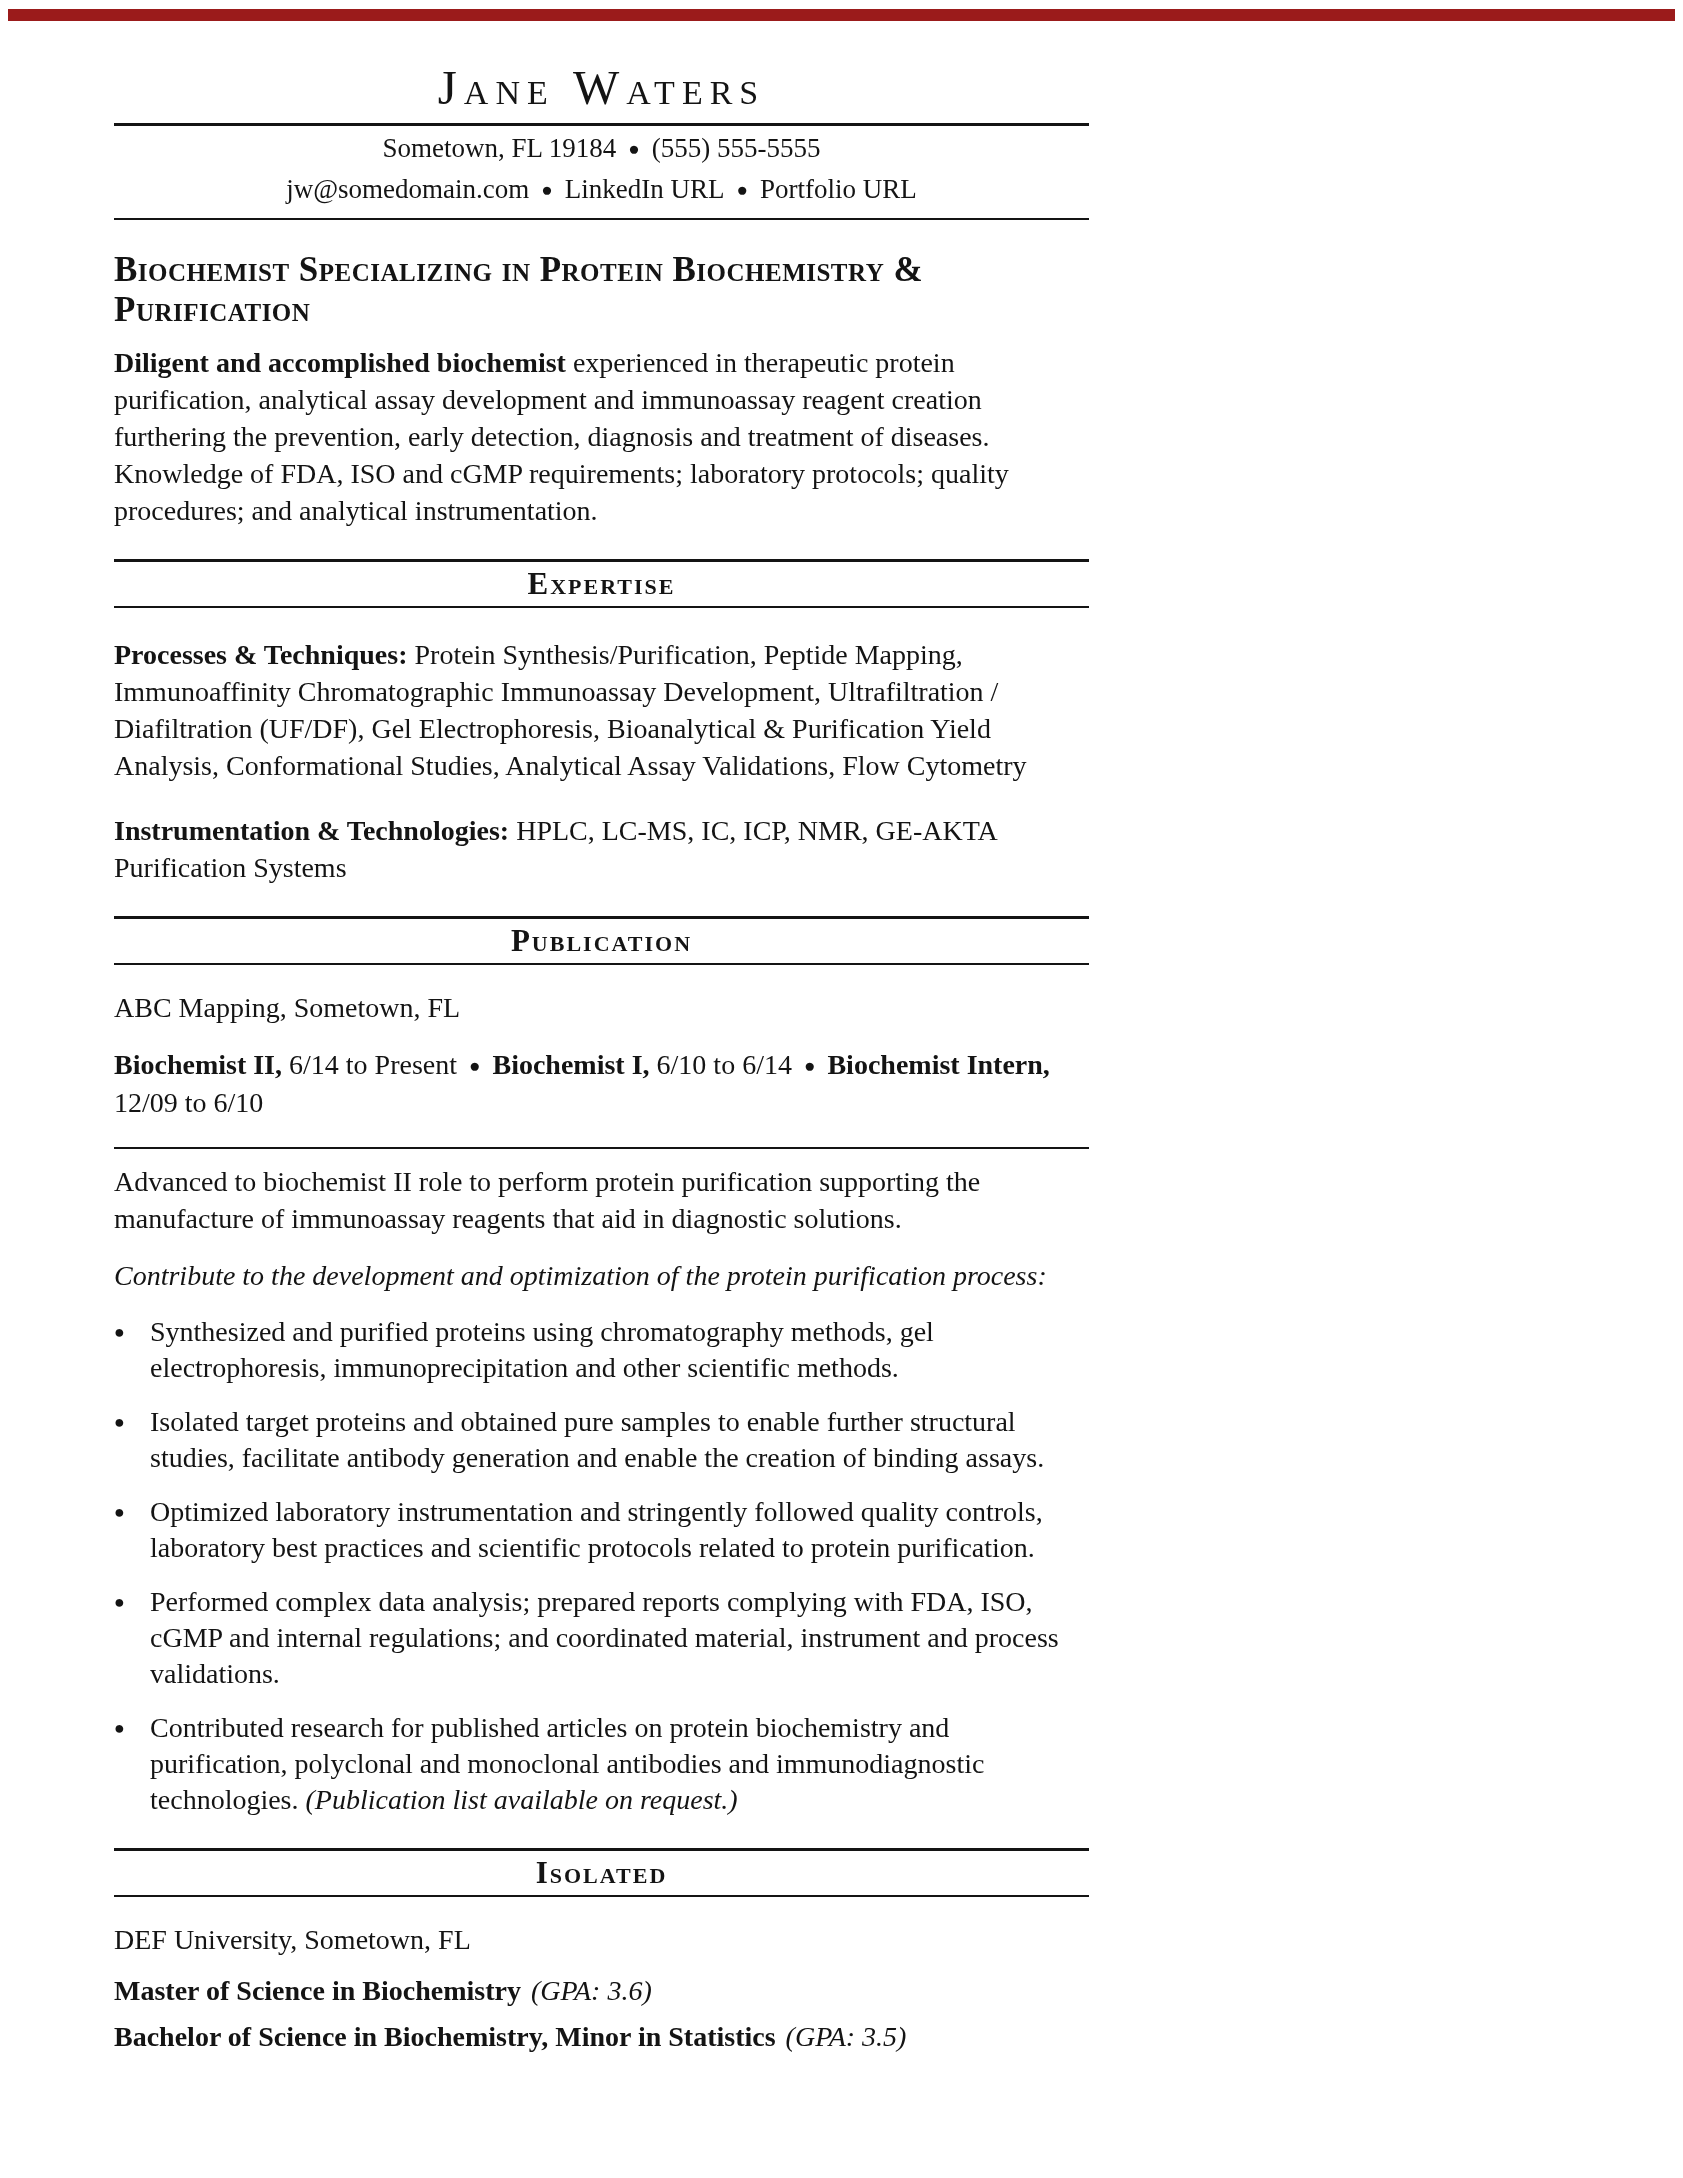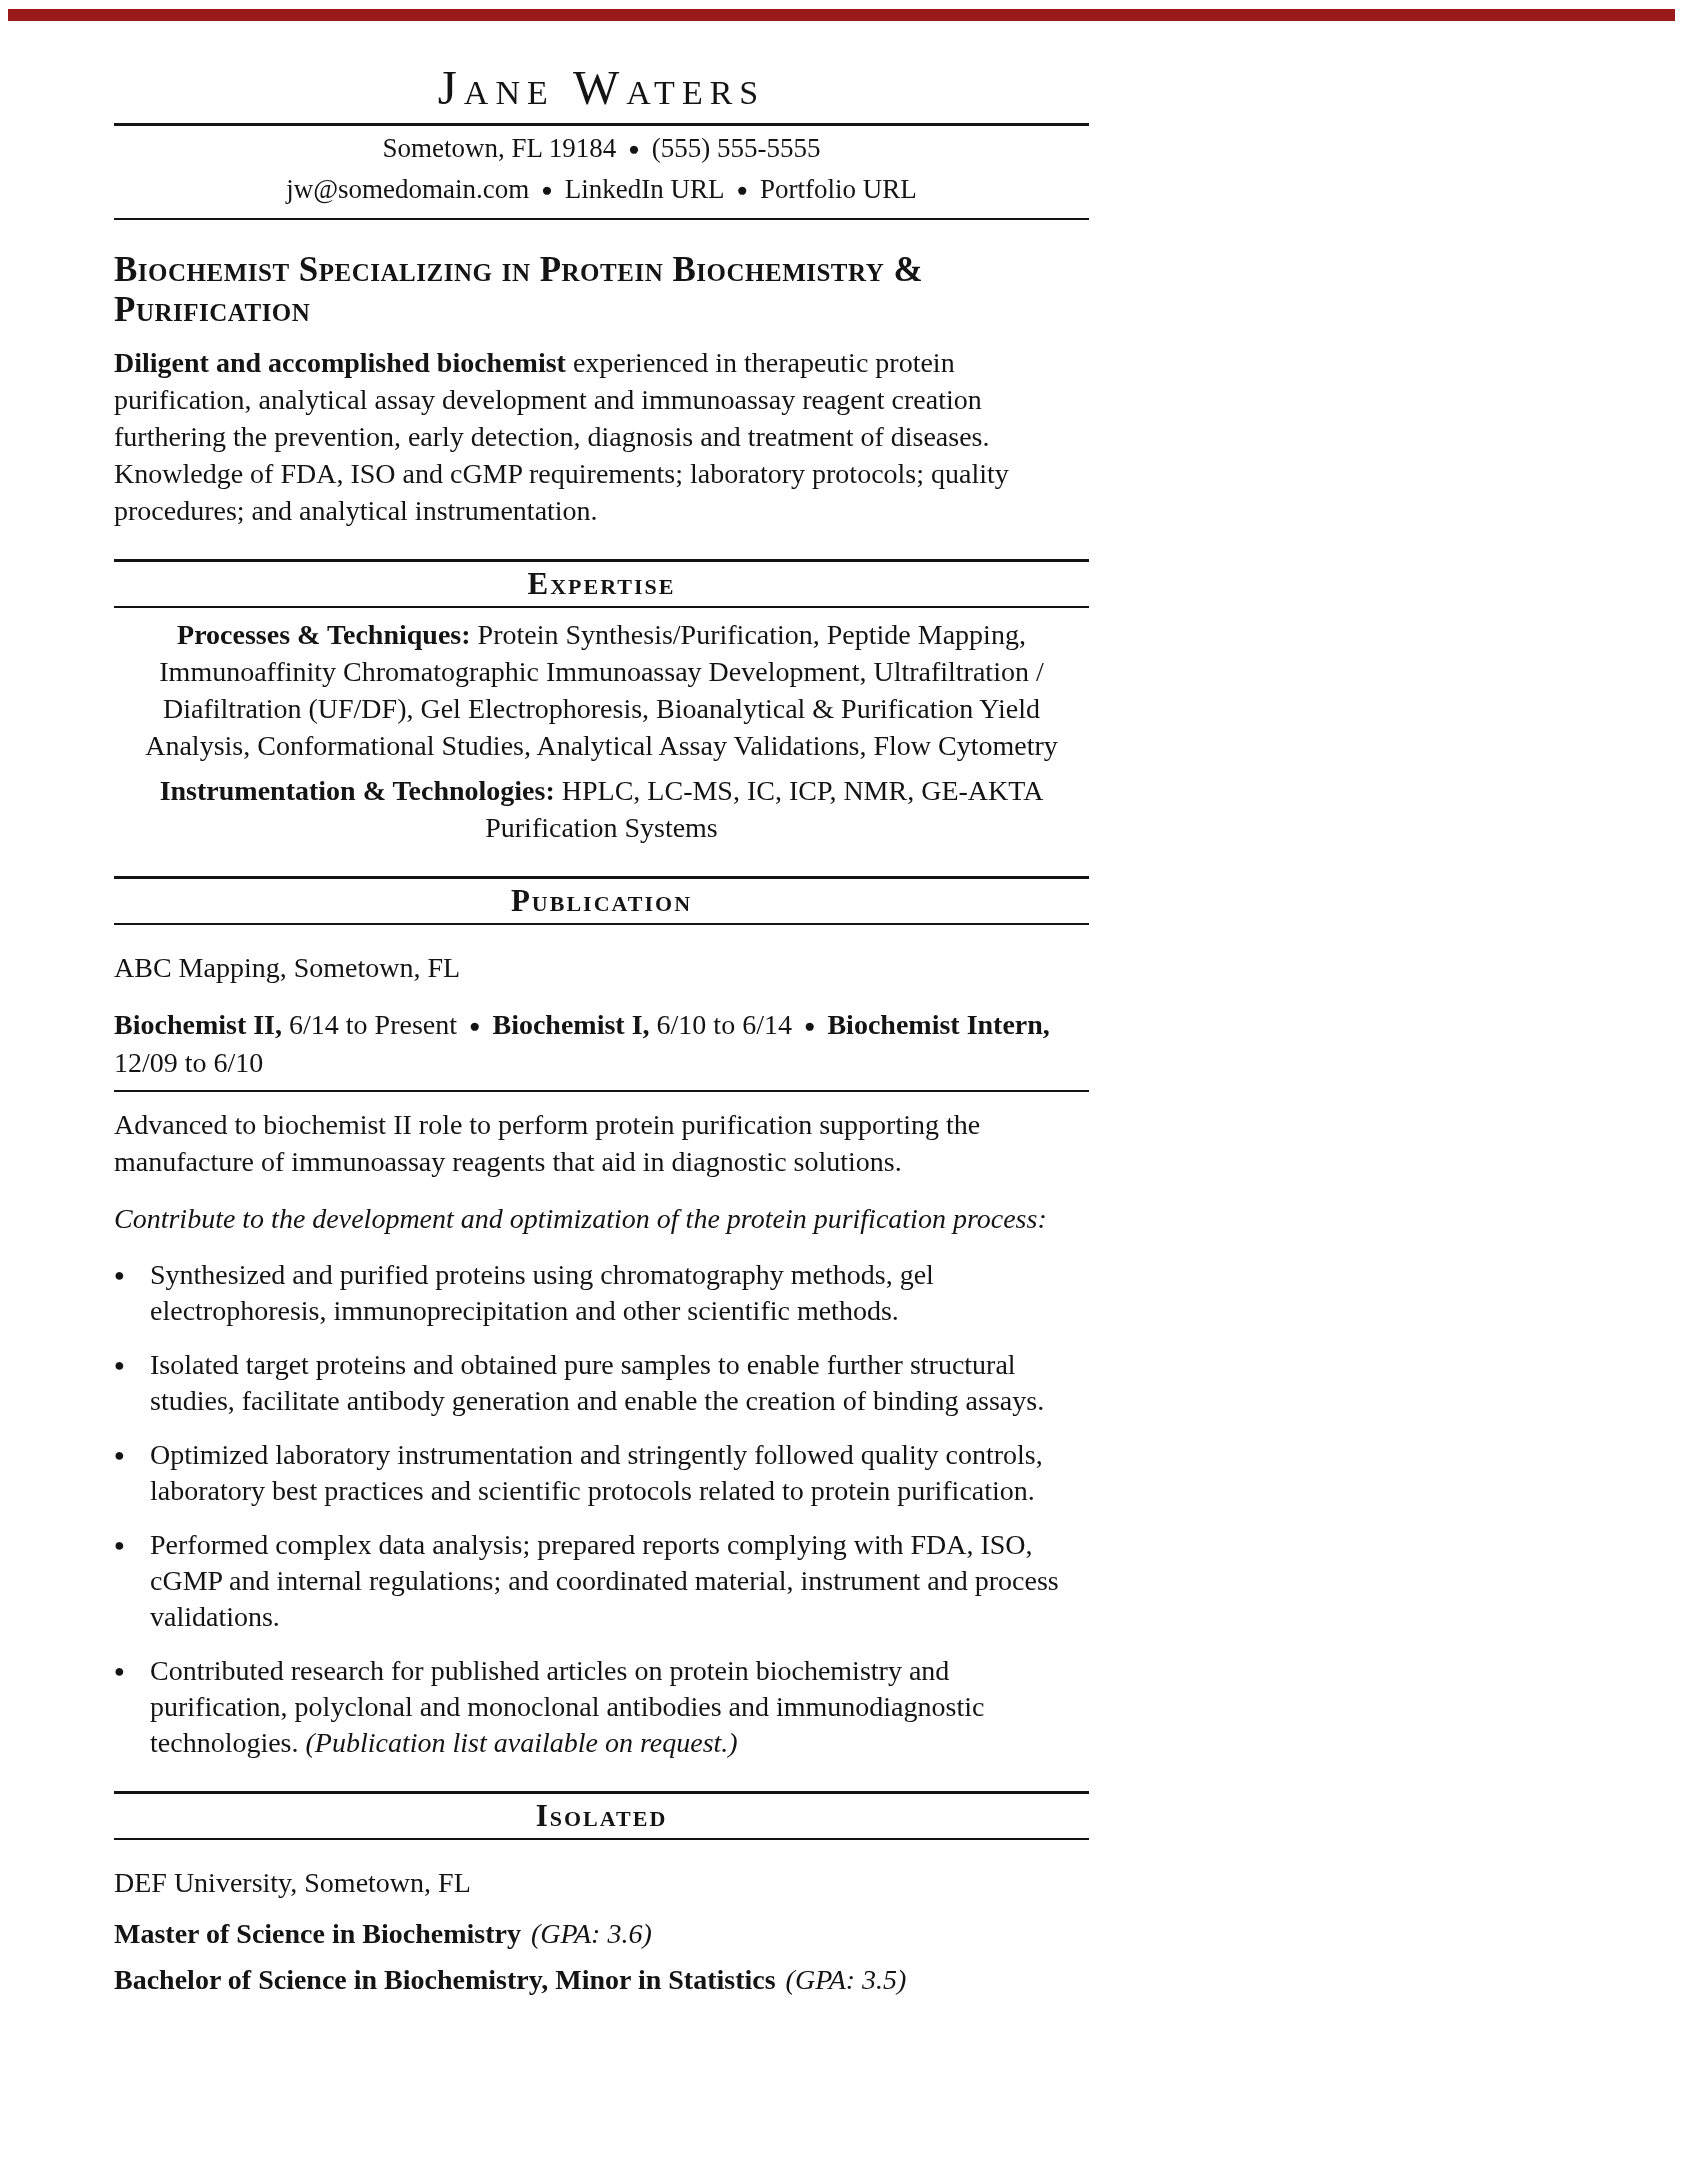--- a/index.html
+++ b/index.html
@@ -60,28 +60,28 @@
   .section-head { margin-top: 30px; }
   .section-title {
     text-align: center;
     font-size: 31px;
     font-weight: 700;
     font-variant: small-caps;
     letter-spacing: 2px;
     line-height: 42px;
     margin: 1px 0;
   }
-  .expertise-item { margin-top: 8px; font-size: 28px; line-height: 37px; text-align: center; }
+  .expertise-item { margin-top: 28px; font-size: 28px; line-height: 37px; }
   .company { margin-top: 24px; font-size: 28px; line-height: 37px; }
   .company-desc { margin-top: 8px; font-size: 28px; line-height: 37px; font-style: italic; }
   .positions-line {
     margin-top: 20px;
     font-size: 28px;
     line-height: 37px;
-    padding-bottom: 9px;
+    padding-bottom: 26px;
     border-bottom: 2px solid #141414;
   }
   .positions-line strong { font-weight: 700; }
   .role-summary { margin-top: 14px; font-size: 28px; line-height: 37px; }
   .contrib-intro { margin-top: 20px; font-size: 28px; line-height: 37px; font-style: italic; }
   .bullets { list-style: none; margin-top: 20px; }
   .bullets li { display: flex; margin-bottom: 18px; font-size: 28px; line-height: 36px; }
   .bullets li:last-child { margin-bottom: 0; }
   .marker { flex: 0 0 36px; width: 36px; font-size: 18px; line-height: 36px; }
   .btext { flex: 1; }

